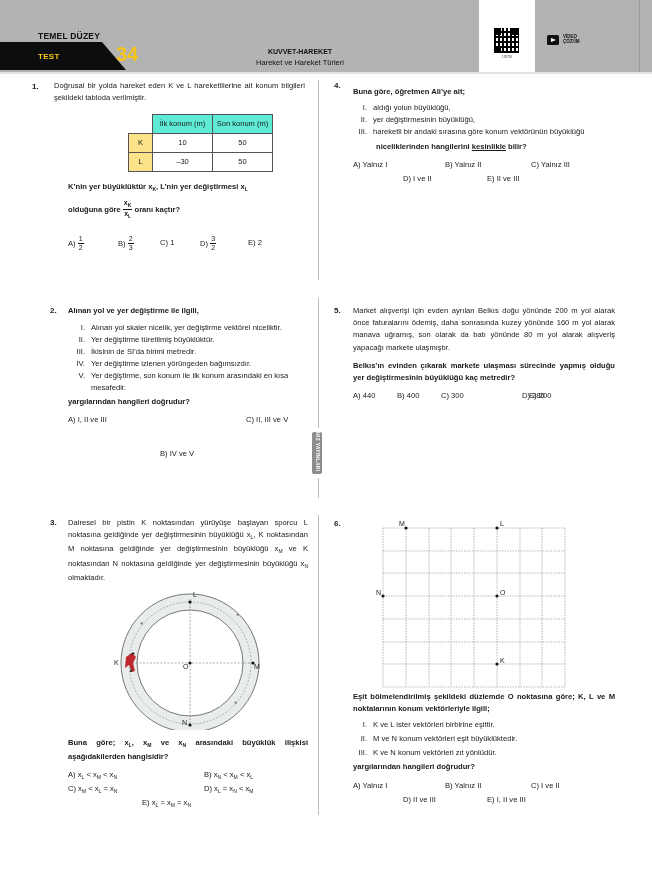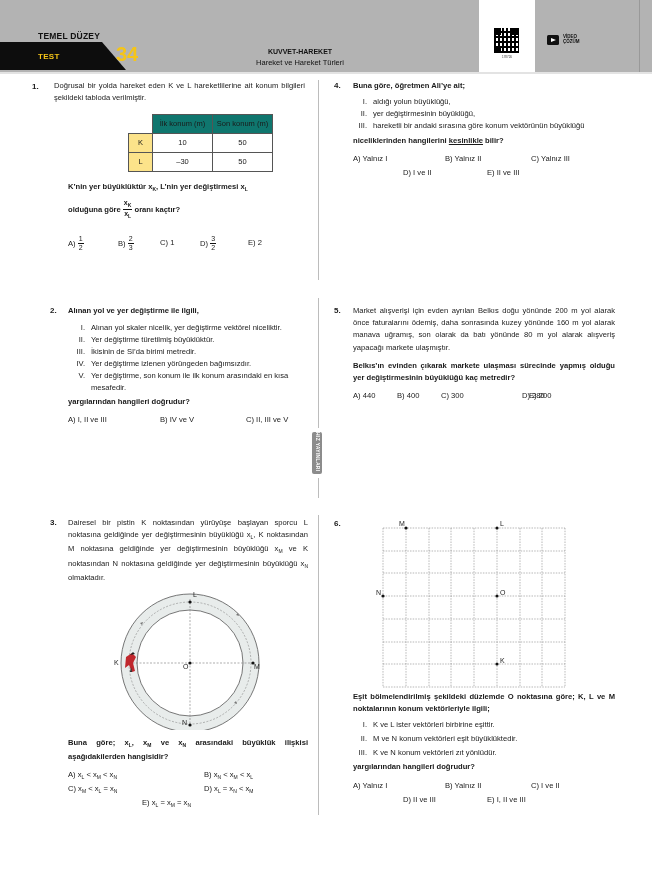--- a/index.html
+++ b/index.html
@@ -44,21 +44,21 @@
   .stmt .rn { position: absolute; left: 0; width: 14px; text-align: right; }
   .opts { position: relative; font-size: 7.6px; height: 12px; }
   .opts span { position: absolute; white-space: nowrap; }
   .u { text-decoration: underline; }
   sub { font-size: 5px; vertical-align: -2px; }
 
   
   .tbl { position: absolute; left: 128px; top: 114px; border-collapse: collapse; font-size: 7.5px; }
   .tbl td { border: 1px solid #555; height: 19px; text-align: center; }
   .tbl .empty { border: none; width: 24px; }
-  .tbl .hdr { background: #0f766e; width: 60px; }
+  .tbl .hdr { background: #5eead4; width: 60px; }
   .tbl .rowh { background: #fce38a; width: 24px; }
   .tbl .val { background: #fff; }
 
   .frac { display: inline-block; vertical-align: middle; text-align: center; line-height: 8px; font-size: 7px; }
   .frac .top { display: block; border-bottom: 1px solid #111; padding: 0 1px; }
   .frac .bot { display: block; }
 
   
   .side-label { position: absolute; left: 312px; top: 432px; width: 10px; height: 42px; background: #8c8c8c; border-radius: 2px; }
   .side-label span { position: absolute; left: -17px; top: 16px; transform: rotate(90deg); font-size: 5px; color: #fff; font-weight: bold; letter-spacing: 0.3px; white-space: nowrap; width: 44px; text-align: center; }
@@ -151,21 +151,21 @@
   <div style="margin-top:5px;">
     <div class="stmt" style="margin-left:3px;"><span class="rn">I.</span><span>Alınan yol skaler nicelik, yer değiştirme vektörel niceliktir.</span></div>
     <div class="stmt" style="margin-left:3px;"><span class="rn">II.</span><span>Yer değiştirme türetilmiş büyüklüktür.</span></div>
     <div class="stmt" style="margin-left:3px;"><span class="rn">III.</span><span>İkisinin de SI’da birimi metredir.</span></div>
     <div class="stmt" style="margin-left:3px;"><span class="rn">IV.</span><span>Yer değiştirme izlenen yörüngeden bağımsızdır.</span></div>
     <div class="stmt" style="margin-left:3px;"><span class="rn">V.</span><span>Yer değiştirme, son konum ile ilk konum arasındaki en kısa mesafedir.</span></div>
   </div>
   <div class="qtext bold" style="margin-top:2px;">yargılarından hangileri doğrudur?</div>
   <div class="opts" style="margin-top:6px;">
     <span style="left:0;">A) I, II ve III</span>
-    <span style="left:92px;">B) IV ve V</span>
+    <span style="left:92px;margin-top:34px;">B) IV ve V</span>
     <span style="left:178px;">C) II, III ve V</span>
   </div>
 </div>
 
 <div class="q" style="left:68px;top:517px;width:240px;">
   <div class="qnum" style="left:-18px;top:0;">3.</div>
   <div class="qtext"><span>Dairesel bir pistin K noktasından yürüyüşe başlayan sporcu L noktasına geldiğinde yer değiştirmesinin büyüklüğü x</span><sub>L</sub><span>, K noktasından M noktasına geldiğinde yer değiştirmesinin büyüklüğü x</span><sub>M</sub><span> ve K noktasından N noktasına geldiğinde yer değiştirmesinin büyüklüğü x</span><sub>N</sub><span> olmaktadır.</span></div>
 </div>
 
 <svg class="circle-svg" width="180" height="145" viewBox="0 0 180 145">
@@ -202,27 +202,27 @@
     <span style="left:0;">C) x<sub>M</sub> &lt; x<sub>L</sub> = x<sub>N</sub></span>
     <span style="left:136px;">D) x<sub>L</sub> = x<sub>N</sub> &lt; x<sub>M</sub></span>
   </div>
   <div class="opts" style="height:14px;">
     <span style="left:74px;">E) x<sub>L</sub> = x<sub>M</sub> = x<sub>N</sub></span>
   </div>
 </div>
 
 <div class="q" style="left:353px;top:80px;width:262px;">
   <div class="qnum" style="left:-19px;top:0;">4.</div>
-  <div class="qtext bold" style="">Buna göre, öğretmen Ali’ye ait;</div>
+  <div class="qtext bold" style="margin-top:6px;">Buna göre, öğretmen Ali’ye ait;</div>
   <div style="margin-top:4px;">
     <div class="stmt"><span class="rn">I.</span><span>aldığı yolun büyüklüğü,</span></div>
     <div class="stmt"><span class="rn">II.</span><span>yer değiştirmesinin büyüklüğü,</span></div>
     <div class="stmt" style="padding-right:20px;"><span class="rn">III.</span><span>hareketli bir andaki sırasına göre konum vektörünün büyüklüğü</span></div>
   </div>
-  <div class="qtext bold" style="margin-top:3px;"><span>niceliklerinden hangilerini </span><span class="u">kesinlikle</span><span> bilir?</span></div>
+  <div class="qtext bold" style="margin-top:3px;margin-left:23px;"><span>niceliklerinden hangilerini </span><span class="u">kesinlikle</span><span> bilir?</span></div>
   <div class="opts" style="margin-top:6px;">
     <span style="left:0;">A) Yalnız I</span>
     <span style="left:92px;">B) Yalnız II</span>
     <span style="left:178px;">C) Yalnız III</span>
   </div>
   <div class="opts" style="margin-top:2px;">
     <span style="left:50px;">D) I ve II</span>
     <span style="left:134px;">E) II ve III</span>
   </div>
 </div>

